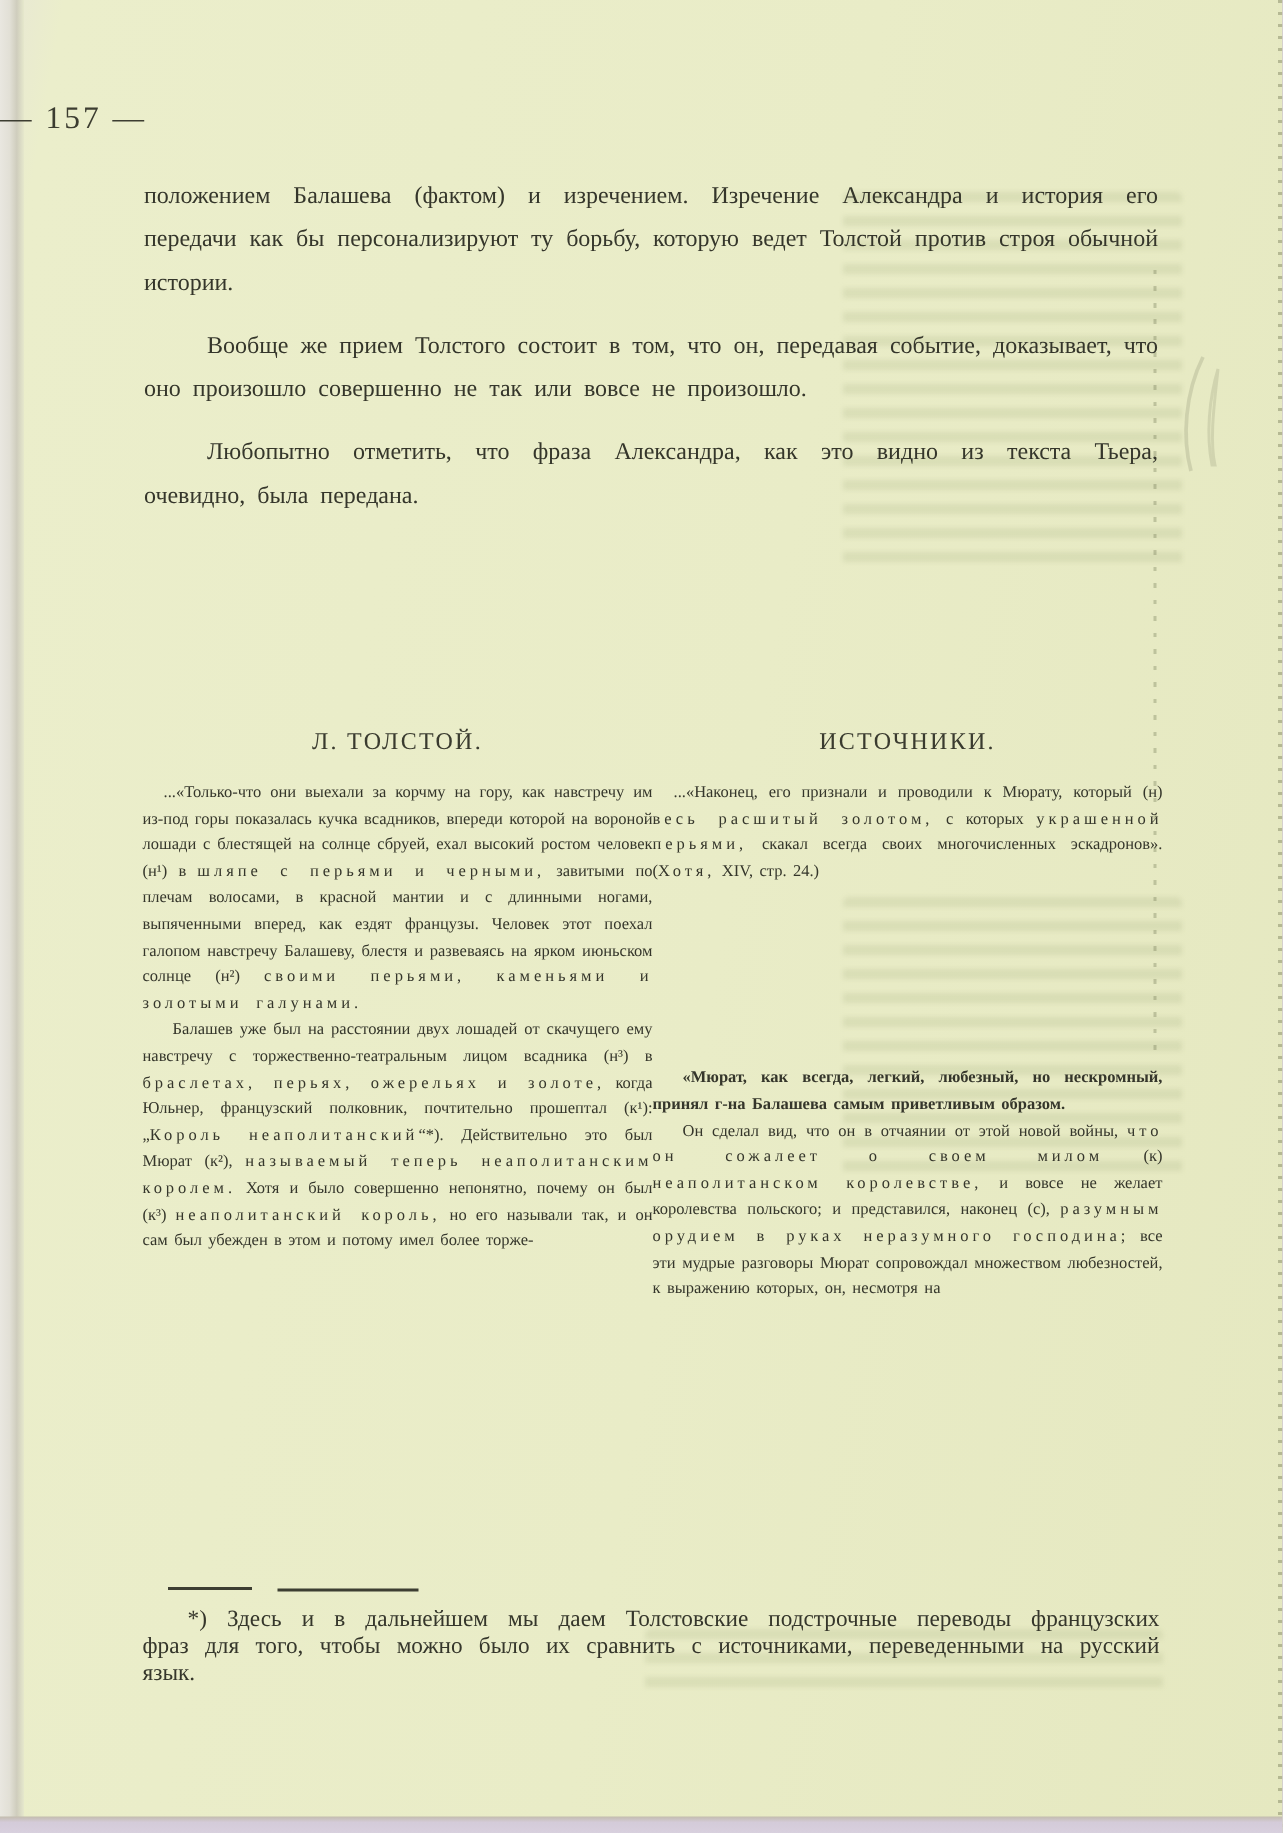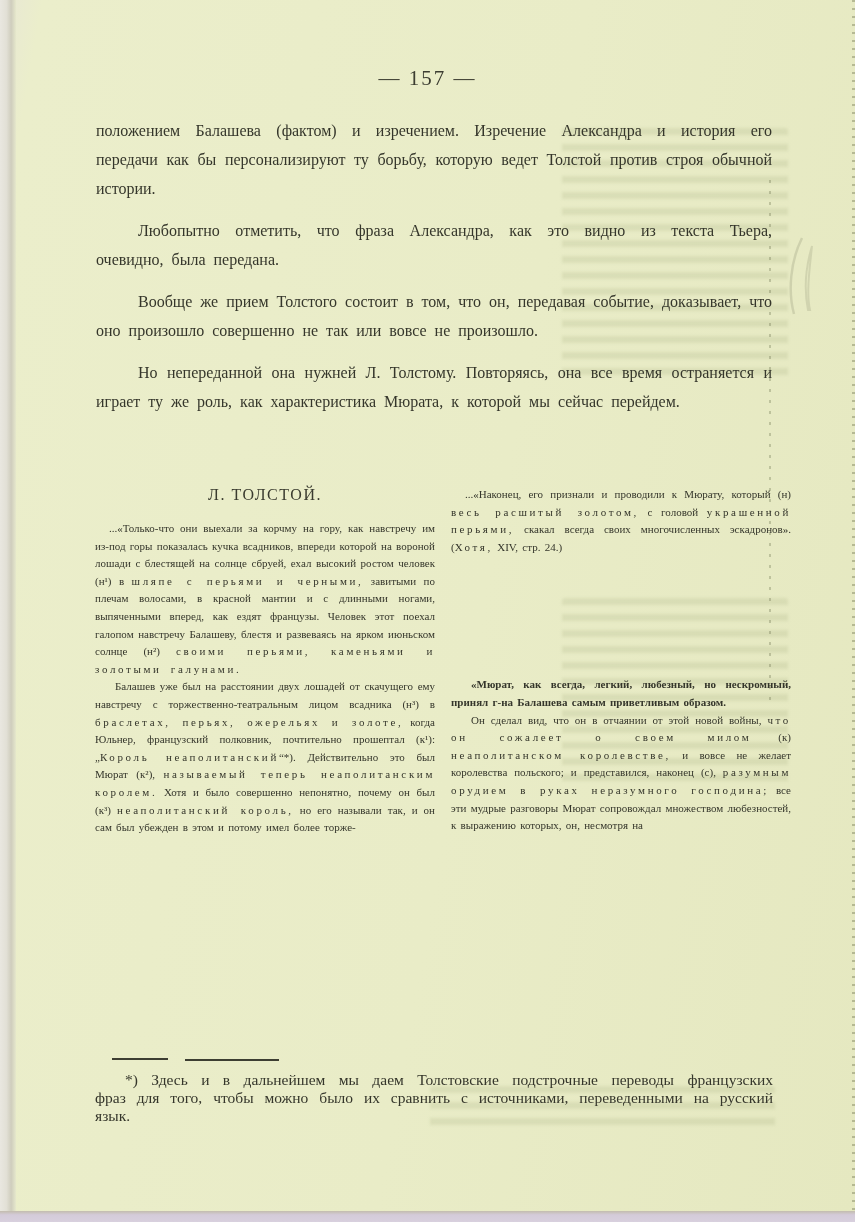--- a/index.html
+++ b/index.html
@@ -36,33 +36,33 @@
   .b3{left:430px;top:1086px;width:345px;height:46px;}
   .speck-col{
     position:absolute;left:769px;top:180px;width:2px;height:520px;
     background:repeating-linear-gradient(180deg,rgba(85,92,58,.28) 0 3px,rgba(0,0,0,0) 3px 11px);
     filter:blur(.4px);
   }
   .pencil{position:absolute;left:780px;top:232px;opacity:.5;}
   
   .pagenum{
     position:absolute;left:0;top:66px;width:855px;
-    text-align:center;font-size:21px;letter-spacing:2px;color:#3c3d31;
+    text-align:left;font-size:21px;letter-spacing:2px;color:#3c3d31;
   }
   
   .intro{
     position:absolute;left:96px;top:116px;width:676px;
     font-size:16px;line-height:29px;text-align:justify;word-spacing:4px;
   }
   .intro p{margin:0 0 13px;text-indent:42px;}
   .intro p.noindent{text-indent:0;}
   
   .columns{
     position:absolute;left:95px;top:486px;width:678px;
-    display:flex;gap:16px;
+    display:flex;gap:0;
   }
   .col{flex:0 0 340px;width:340px;}
   .col-header{
     text-align:center;font-size:16px;letter-spacing:1.5px;
     margin:0 0 16px;color:#3a3b2f;
   }
   .col p{
     margin:0;font-size:11px;line-height:17.6px;
     text-align:justify;text-indent:20px;word-spacing:1.5px;
   }
@@ -98,33 +98,33 @@
 
   <svg class="pencil" width="40" height="90" viewBox="0 0 40 90">
     <path d="M14 82 C 8 60, 10 30, 22 6" stroke="#b7ba98" stroke-width="2.5" fill="none"></path>
     <path d="M28 78 C 24 58, 26 34, 32 14 C 30 34, 26 60, 30 78 Z" stroke="#bcbf9d" stroke-width="2" fill="none"></path>
   </svg>
 
   <div class="pagenum">— 157 —</div>
 
   <div class="intro">
     <p class="noindent">положением Балашева (фактом) и изречением.  Изречение Александра и история его передачи как бы персонализируют ту борьбу, которую ведет Толстой против строя обычной истории.</p>
+    <p>Вообще же прием Толстого состоит в том, что он, передавая событие, доказывает, что оно произошло совершенно не так или вовсе не произошло.</p>
     <p>Любопытно отметить, что фраза Александра, как это видно из текста Тьера, очевидно, была передана.</p>
-    <p>Вообще же прием Толстого состоит в том, что он, передавая событие, доказывает, что оно произошло совершенно не так или вовсе не произошло.</p>
-    <p>Но непереданной она нужней Л. Толстому. Повторяясь, она все время остраняется и играет ту же роль, как характеристика Мюрата, к которой мы сейчас перейдем.</p>
   </div>
 
   <div class="columns">
     <div class="col">
       <div class="col-header">Л. ТОЛСТОЙ.</div>
       <p class="first"><span>...«Только-что они выехали за корчму на гору, как навстречу им из-под горы показалась кучка всадников, впереди которой на вороной лошади с блестящей на солнце сбруей, ехал высокий ростом человек (н¹) в </span><span class="sp">шляпе с перьями и черными,</span><span> завитыми по плечам волосами, в красной мантии и с длинными ногами, выпяченными вперед, как ездят французы. Человек этот поехал галопом навстречу Балашеву, блестя и развеваясь на ярком июньском солнце (н²) </span><span class="sp">своими перьями, каменьями и золотыми галунами.</span></p>
       <p><span>Балашев уже был на расстоянии двух лошадей от скачущего ему навстречу с торжественно-театральным лицом всадника (н³) в </span><span class="sp">браслетах, перьях, ожерельях и золоте,</span><span> когда Юльнер, французский полковник, почтительно прошептал (к¹): „</span><span class="sp">Король неаполитанский</span><span>“*). Действительно это был Мюрат (к²), </span><span class="sp">называемый теперь неаполитанским королем.</span><span> Хотя и было совершенно непонятно, почему он был (к³) </span><span class="sp">неаполитанский король,</span><span> но его называли так, и он сам был убежден в этом и потому имел более торже-</span></p>
     </div>
     <div class="col">
-      <p class="first"><span>...«Наконец, его признали и проводили к Мюрату, который (н) </span><span class="sp">весь расшитый золотом,</span><span> с головой </span><span class="sp">украшенной перьями,</span><span> скакал всегда своих многочисленных эскадронов». (</span><span class="sp">Хотя,</span><span> XIV, стр. 24.)</span></p>
+      <div class="col-header">ИСТОЧНИКИ.</div>
+      <p class="first"><span>...«Наконец, его признали и проводили к Мюрату, который (н) </span><span class="sp">весь расшитый золотом,</span><span> с которых </span><span class="sp">украшенной перьями,</span><span> скакал всегда своих многочисленных эскадронов». (</span><span class="sp">Хотя,</span><span> XIV, стр. 24.)</span></p>
       <p class="gap-top"><span>«Мюрат, как всегда, легкий, любезный, но нескромный, принял г-на Балашева самым приветливым образом.</span></p>
       <p><span>Он сделал вид, что он в отчаянии от этой новой войны, </span><span class="sp">что он сожалеет о своем милом</span><span> (к) </span><span class="sp">неаполитанском королевстве,</span><span> и вовсе не желает королевства польского; и представился, наконец (с), </span><span class="sp">разумным орудием в руках неразумного господина;</span><span> все эти мудрые разговоры Мюрат сопровождал множеством любезностей, к выражению которых, он, несмотря на</span></p>
     </div>
   </div>
 
   <div class="fn-rule"><span></span><span></span></div>
   <p class="footnote">*) Здесь и в дальнейшем мы  даем Толстовские подстрочные переводы французских фраз для того, чтобы  можно было их сравнить с источниками, переведенными на русский язык.</p>
 
 </div>
 

